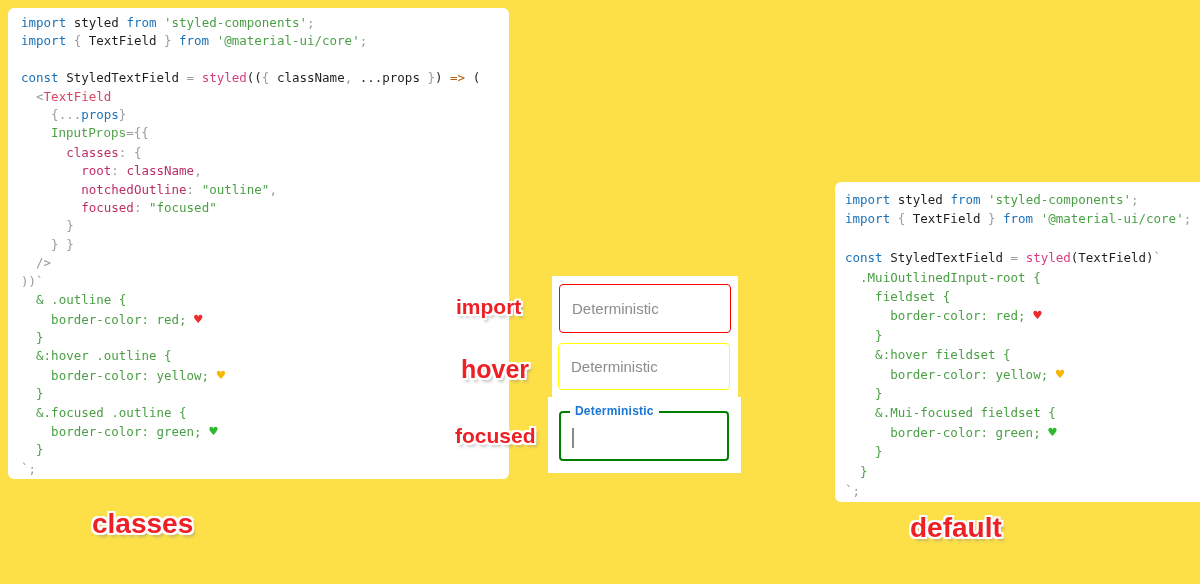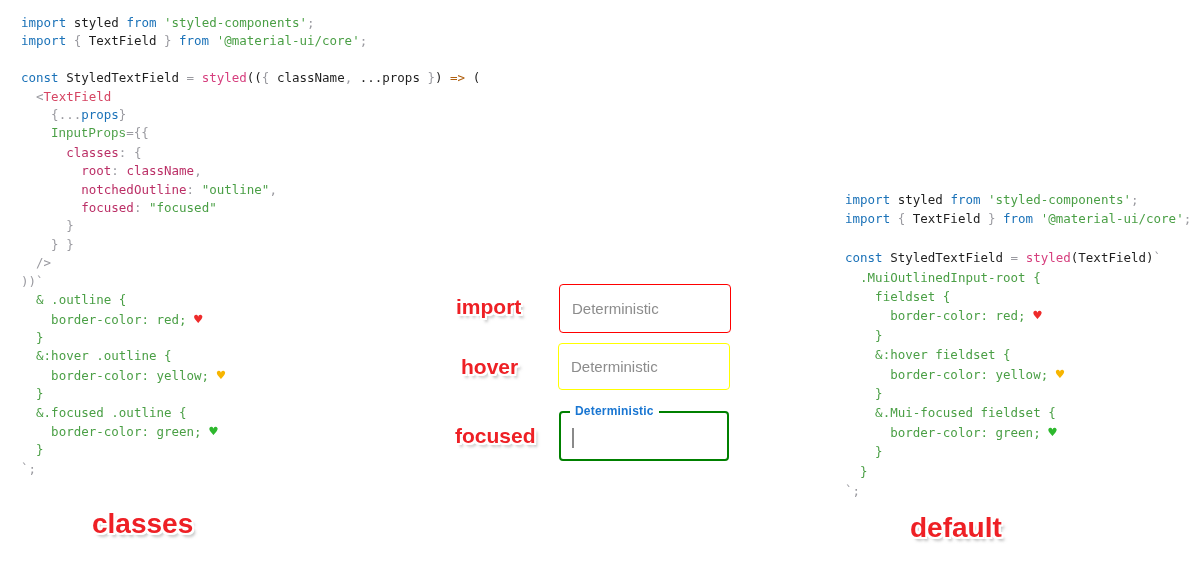--- a/index.html
+++ b/index.html
@@ -1,16 +1,16 @@
 <!DOCTYPE html>
 <html><head>
 <meta charset="utf-8">
 <style>
   html,body{margin:0;padding:0;background:#000;}
-  .canvas{position:relative;width:1200px;height:584px;background:#ffffff;overflow:hidden;
+  .canvas{position:relative;width:1200px;height:584px;background:#fde047;overflow:hidden;
           font-family:"Liberation Sans",sans-serif;}
 
   
   .code-panel{position:absolute;background:#fff;border-radius:6px;
               font-family:"DejaVu Sans Mono","Liberation Mono",monospace;
               font-size:12.5px;white-space:pre;overflow:hidden;}
   #code-left{left:8px;top:8px;width:488px;height:465px;padding:6px 0 0 13px;line-height:18.4px;}
   #code-right{left:835px;top:182px;width:365px;height:312px;padding:8px 0 0 10px;line-height:19.4px;}
   .cl{white-space:pre;}
   .tok-kw{color:#1b72b8;}
@@ -44,21 +44,21 @@
             font-size:12px;font-weight:bold;letter-spacing:.2px;}
   .caret{position:absolute;left:11px;top:15px;width:2px;height:20px;background:#8a8a8a;}
 
   
   .red-label{position:absolute;color:#ee2025;font-weight:bold;
              font-family:"Liberation Sans",sans-serif;
              text-shadow:-2px -2px 0 #fff,2px -2px 0 #fff,-2px 2px 0 #fff,2px 2px 0 #fff,
                          -2px 0 0 #fff,2px 0 0 #fff,0 -2px 0 #fff,0 2px 0 #fff,
                          3px 4px 3px rgba(140,140,140,.55);}
   #label-default{left:456px;top:295px;font-size:21px;}
-  #label-hover{left:461px;top:355px;font-size:21px;}
+  #label-hover{left:461px;top:355px;font-size:25px;}
   #label-focused{left:455px;top:424px;font-size:21px;}
   #caption-classes{left:92px;top:508px;font-size:28px;}
   #caption-globals{left:910px;top:512px;font-size:28px;}
 </style>
 </head>
 <body>
 
 <div class="canvas">
 
   <div id="code-left" class="code-panel"><div class="cl"><span class="tok-kw">import</span><span class="tok-plain"> styled </span><span class="tok-kw">from</span><span class="tok-str"> 'styled-components'</span><span class="tok-pun">;</span></div><div class="cl"><span class="tok-kw">import</span><span class="tok-pun"> { </span><span class="tok-plain">TextField</span><span class="tok-pun"> } </span><span class="tok-kw">from</span><span class="tok-str"> '@material-ui/core'</span><span class="tok-pun">;</span></div><div class="cl">&nbsp;</div><div class="cl"><span class="tok-kw">const</span><span class="tok-plain"> StyledTextField </span><span class="tok-pun">= </span><span class="tok-fn">styled</span><span class="tok-plain">((</span><span class="tok-pun">{ </span><span class="tok-plain">className</span><span class="tok-pun">,</span><span class="tok-plain"> ...props </span><span class="tok-pun">}</span><span class="tok-plain">) </span><span class="tok-arrow">=&gt;</span><span class="tok-plain"> (</span></div><div class="cl"><span class="tok-pun">  &lt;</span><span class="tok-tag">TextField</span></div><div class="cl"><span class="tok-pun">    {...</span><span class="tok-kw">props</span><span class="tok-pun">}</span></div><div class="cl"><span class="tok-plain">    </span><span class="tok-attr">InputProps</span><span class="tok-pun">={{</span></div><div class="cl"><span class="tok-plain">      </span><span class="tok-key">classes</span><span class="tok-pun">: {</span></div><div class="cl"><span class="tok-plain">        </span><span class="tok-key">root</span><span class="tok-pun">: </span><span class="tok-key">className</span><span class="tok-pun">,</span></div><div class="cl"><span class="tok-plain">        </span><span class="tok-key">notchedOutline</span><span class="tok-pun">: </span><span class="tok-str">"outline"</span><span class="tok-pun">,</span></div><div class="cl"><span class="tok-plain">        </span><span class="tok-key">focused</span><span class="tok-pun">: </span><span class="tok-str">"focused"</span></div><div class="cl"><span class="tok-pun">      }</span></div><div class="cl"><span class="tok-pun">    } }</span></div><div class="cl"><span class="tok-pun">  /&gt;</span></div><div class="cl"><span class="tok-pun">))`</span></div><div class="cl"><span class="tok-css">  &amp; .outline {</span></div><div class="cl"><span class="tok-css">    border-color: red; </span><span class="tok-hr">♥</span></div><div class="cl"><span class="tok-css">  }</span></div><div class="cl"><span class="tok-css">  &amp;:hover .outline {</span></div><div class="cl"><span class="tok-css">    border-color: yellow; </span><span class="tok-hy">♥</span></div><div class="cl"><span class="tok-css">  }</span></div><div class="cl"><span class="tok-css">  &amp;.focused .outline {</span></div><div class="cl"><span class="tok-css">    border-color: green; </span><span class="tok-hg">♥</span></div><div class="cl"><span class="tok-css">  }</span></div><div class="cl"><span class="tok-pun">`;</span></div></div>

